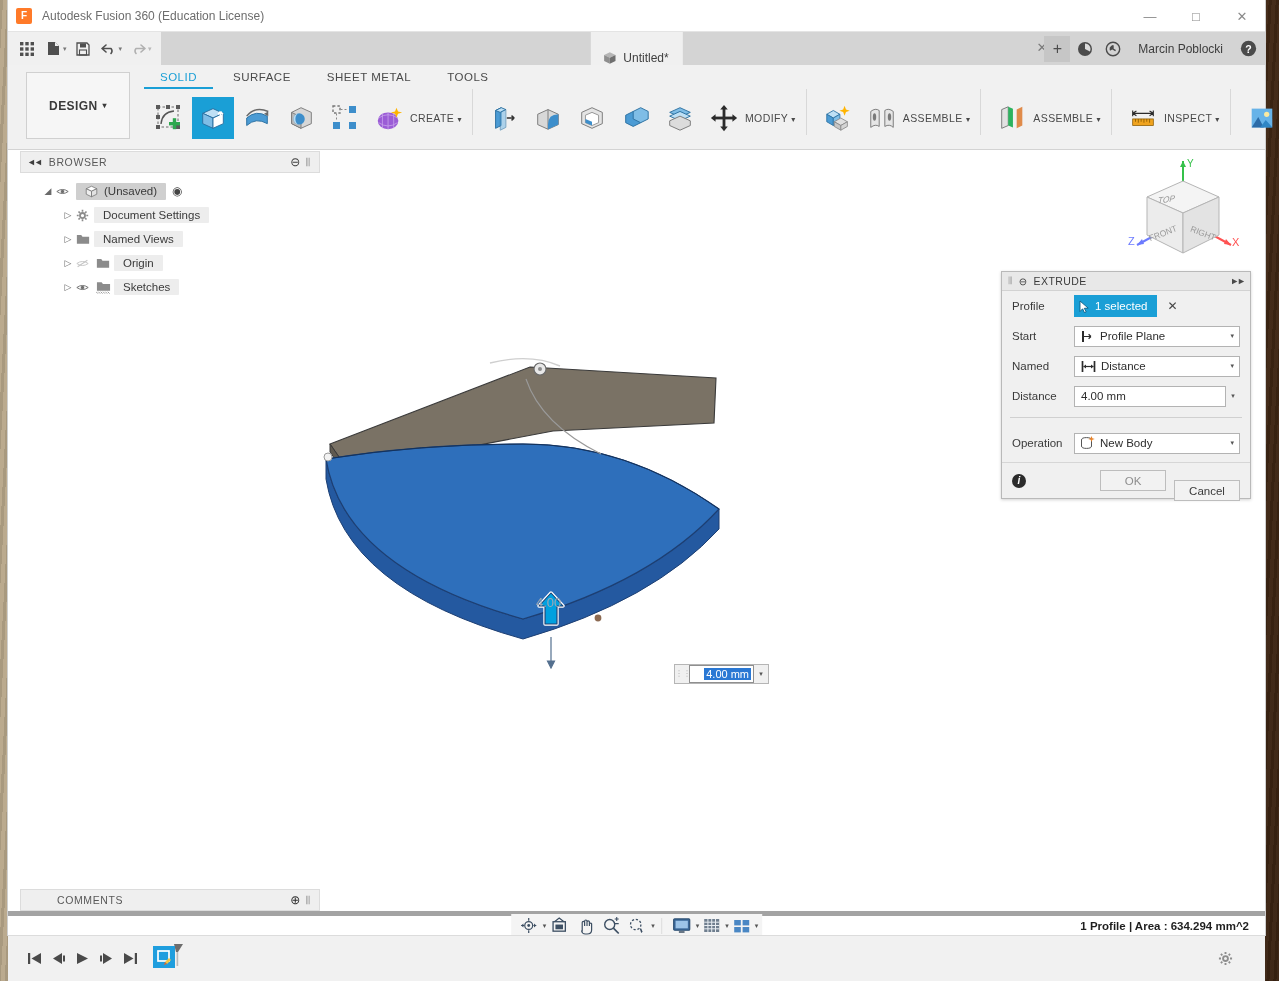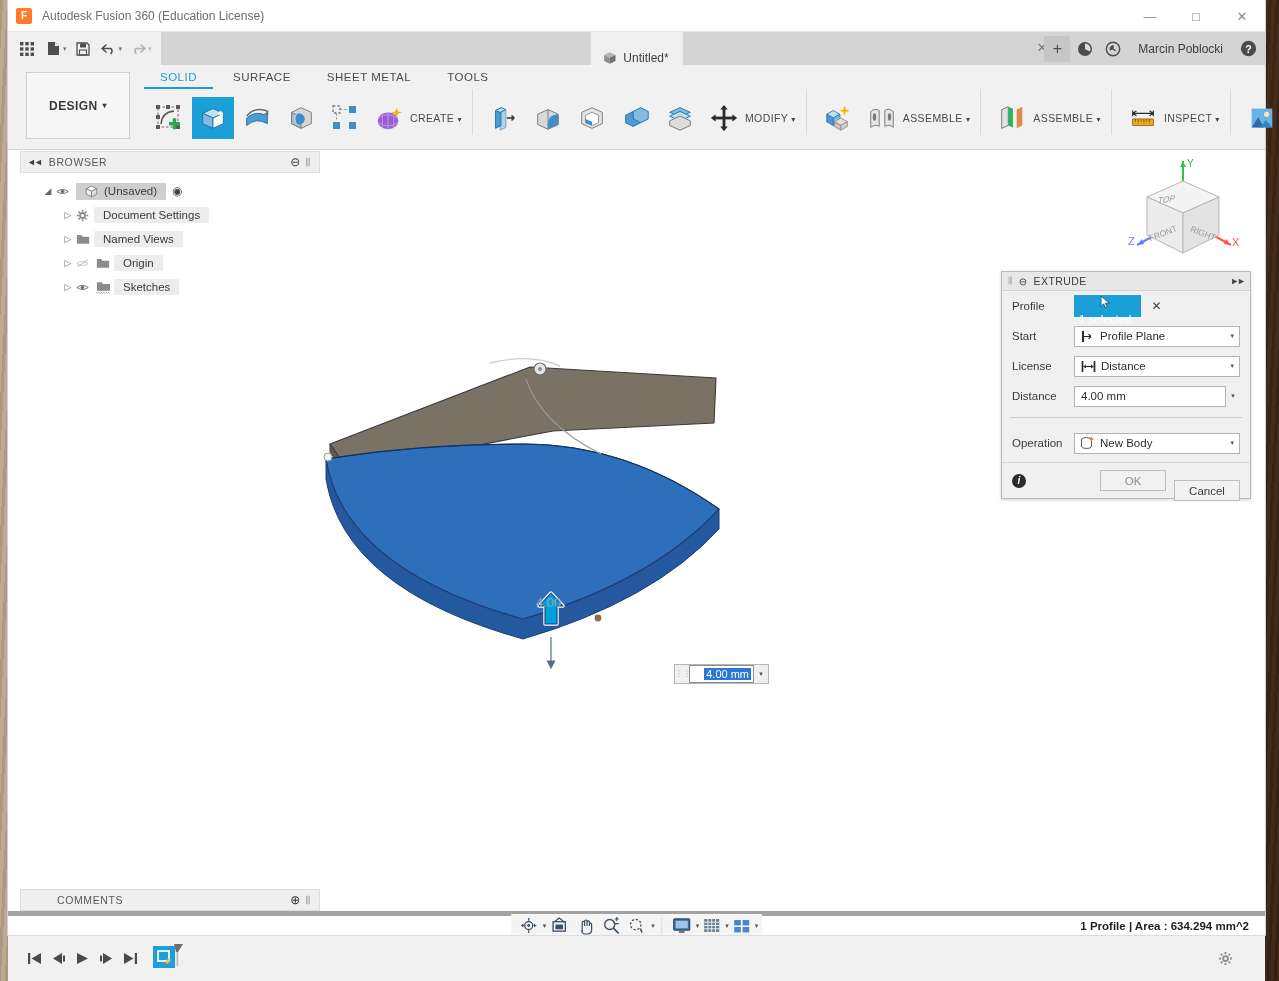--- a/index.html
+++ b/index.html
@@ -151,21 +151,20 @@
   .dsel .dtext { font-size:11.5px; color:#2d2d2d; }
   .dsel .arrow { position:absolute; right:5px; font-size:7px; color:#555; }
   .dfield {
     flex:1; height:21px; background:#fff; border:1px solid #b3b3b3; display:flex; align-items:center;
     padding:0 6px; font-size:11.5px; color:#2d2d2d;
   }
   .dstep { width:14px; text-align:center; font-size:7px; color:#555; }
   .sel-chip {
     background:#1a9fd6; color:#fff; height:22px; padding:0 10px 0 5px; display:flex; align-items:center; gap:5px;
     font-size:11.5px;
-    flex-direction:column;
   }
   .chip-x { margin-left:10px; font-size:12px; color:#444; }
   .dsep { height:1px; background:#d0d0d0; margin:6px 8px; }
   .dlg-foot {
     border-top:1px solid #d6d6d6; height:36px; display:flex; align-items:center; padding:0 10px; gap:8px;
     background:#f0f0f0;
   }
   .info-ico { width:14px;height:14px;border-radius:50%;background:#2b2b2b;color:#fff;font-size:10px;
               display:flex;align-items:center;justify-content:center; font-style:italic; font-weight:bold; }
   .dbtn { width:66px; height:21px; border:1px solid #bdbdbd; background:#f2f2f2; font-size:11.5px;
@@ -761,21 +760,21 @@
                   <path d="M3 6.5 H10 M10 6.5 L7.6 4.3 M10 6.5 L7.6 8.7" stroke="#2b2b2b" stroke-width="1.2" fill="none"></path>
                 </svg>
             </span>
             <span class="dtext">Profile Plane</span>
             <span class="arrow">▾</span>
           </div>
         </div>
 
 
         <div class="drow">
-          <div class="dlabel">License</div>
+          <div class="dlabel">Named</div>
           <div class="dsel">
             <span style="margin-left:4px">
               <svg width="15" height="13" viewBox="0 0 15 13">
                   <path d="M1.5 1 V12 M13.5 1 V12" stroke="#2b2b2b" stroke-width="1.7"></path>
                   <path d="M2.5 6.5 H12.5" stroke="#2b2b2b" stroke-width="1.2"></path>
                   <path d="M2.5 6.5 L5 4.4 L5 8.6 Z M12.5 6.5 L10 4.4 L10 8.6 Z" fill="#2b2b2b"></path>
                 </svg>
             </span>
             <span class="dtext">Distance</span>
             <span class="arrow">▾</span>

